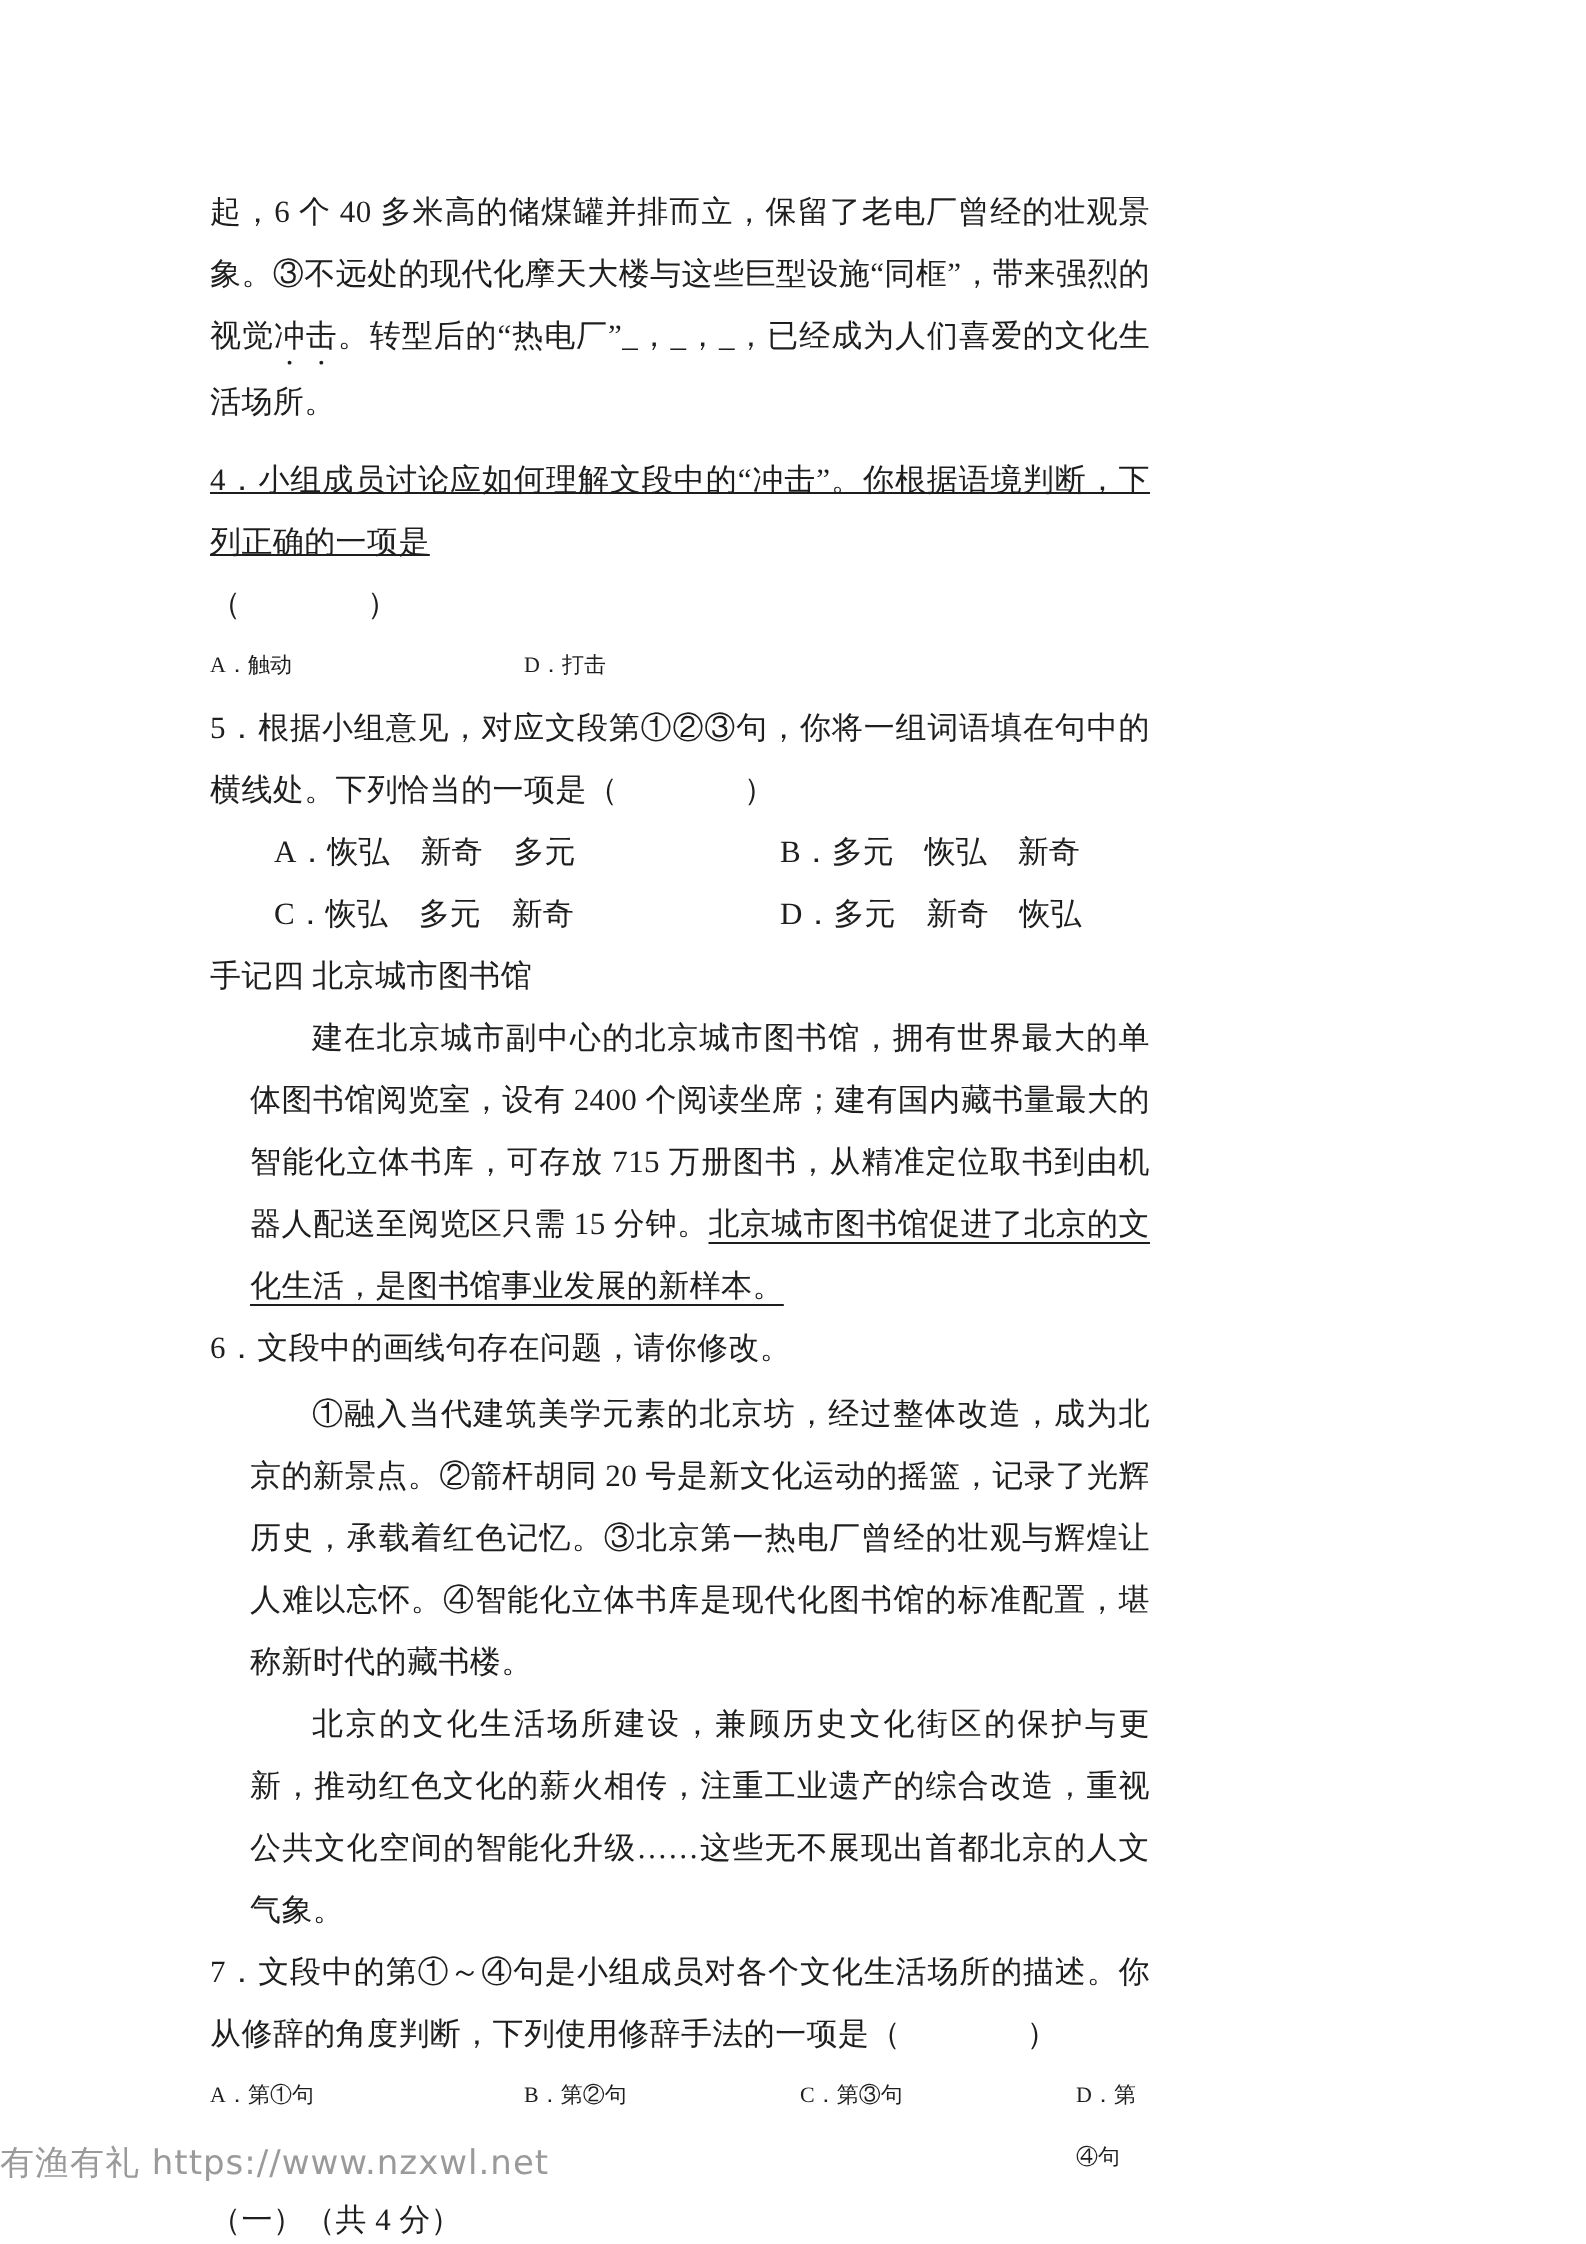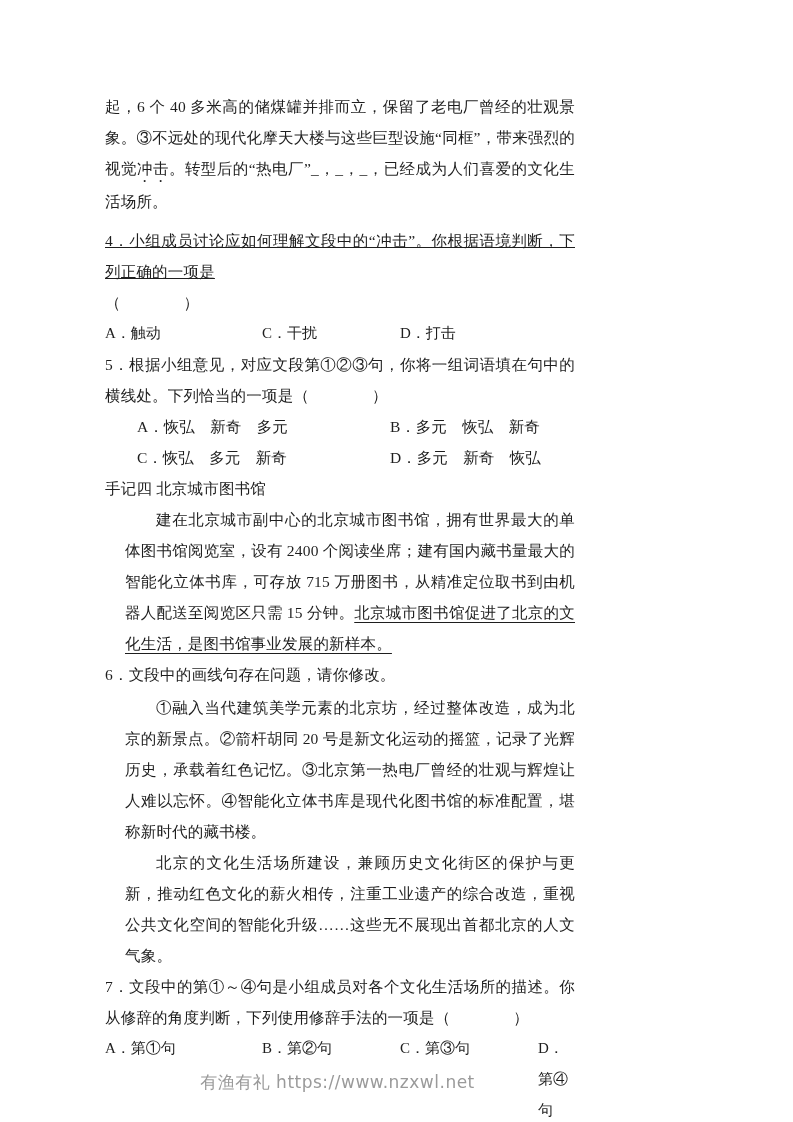--- a/index.html
+++ b/index.html
@@ -35,60 +35,58 @@
     text-emphasis: filled dot;
     text-emphasis-position: under left;
   }
   .ul {
     text-decoration: underline;
     text-underline-offset: 4px;
   }
   .opts4 {
     display: grid;
     grid-template-columns: 157px 138px 138px 1fr;
-    font-size: 15px;
+    font-size: 11px;
     line-height: 31px;
   }
   .opts2 {
     display: grid;
     grid-template-columns: 253px 1fr;
     font-size: 15.5px;
     line-height: 31px;
     margin-left: 32px;
   }
   .section-heading {
     font-family: "Liberation Sans", "DejaVu Sans", sans-serif;
     font-weight: bold;
     font-size: 15.5px;
     line-height: 31px;
   }
   .footer {
     position: absolute;
     left: 0; right: 0;
     bottom: 30px;
-    text-align: center;
     font-family: "DejaVu Sans", "Liberation Sans", sans-serif;
     font-size: 17px;
     line-height: 20px;
     color: #9a9a9a;
     letter-spacing: 0.5px;
   }
 </style>
 </head>
 <body>
 
 <div class="page">
 
   <p><span>起，6 个 40 多米高的储煤罐并排而立，保留了老电厂曾经的壮观景象。③不远处的现代化摩天大楼与这些巨型设施“同框”，带来强烈的视觉</span><span class="emph">冲击</span><span>。转型后的“热电厂”_，_，_，已经成为人们喜爱的文化生活场所。</span></p>
 
   <p class="mt8">4．小组成员讨论应如何理解文段中的“冲击”。你根据语境判断，下列正确的一项是</p>
   <p>（　　　　）</p>
   <div class="opts4">
     <span>A．触动</span>
-    <span>C．干扰</span>
     <span>D．打击</span>
   </div>
 
   <p>5．根据小组意见，对应文段第①②③句，你将一组词语填在句中的横线处。下列恰当的一项是（　　　　）</p>
   <div class="opts2">
     <span>A．恢弘　新奇　多元</span>
     <span>B．多元　恢弘　新奇</span>
   </div>
   <div class="opts2">
     <span>C．恢弘　多元　新奇</span>

